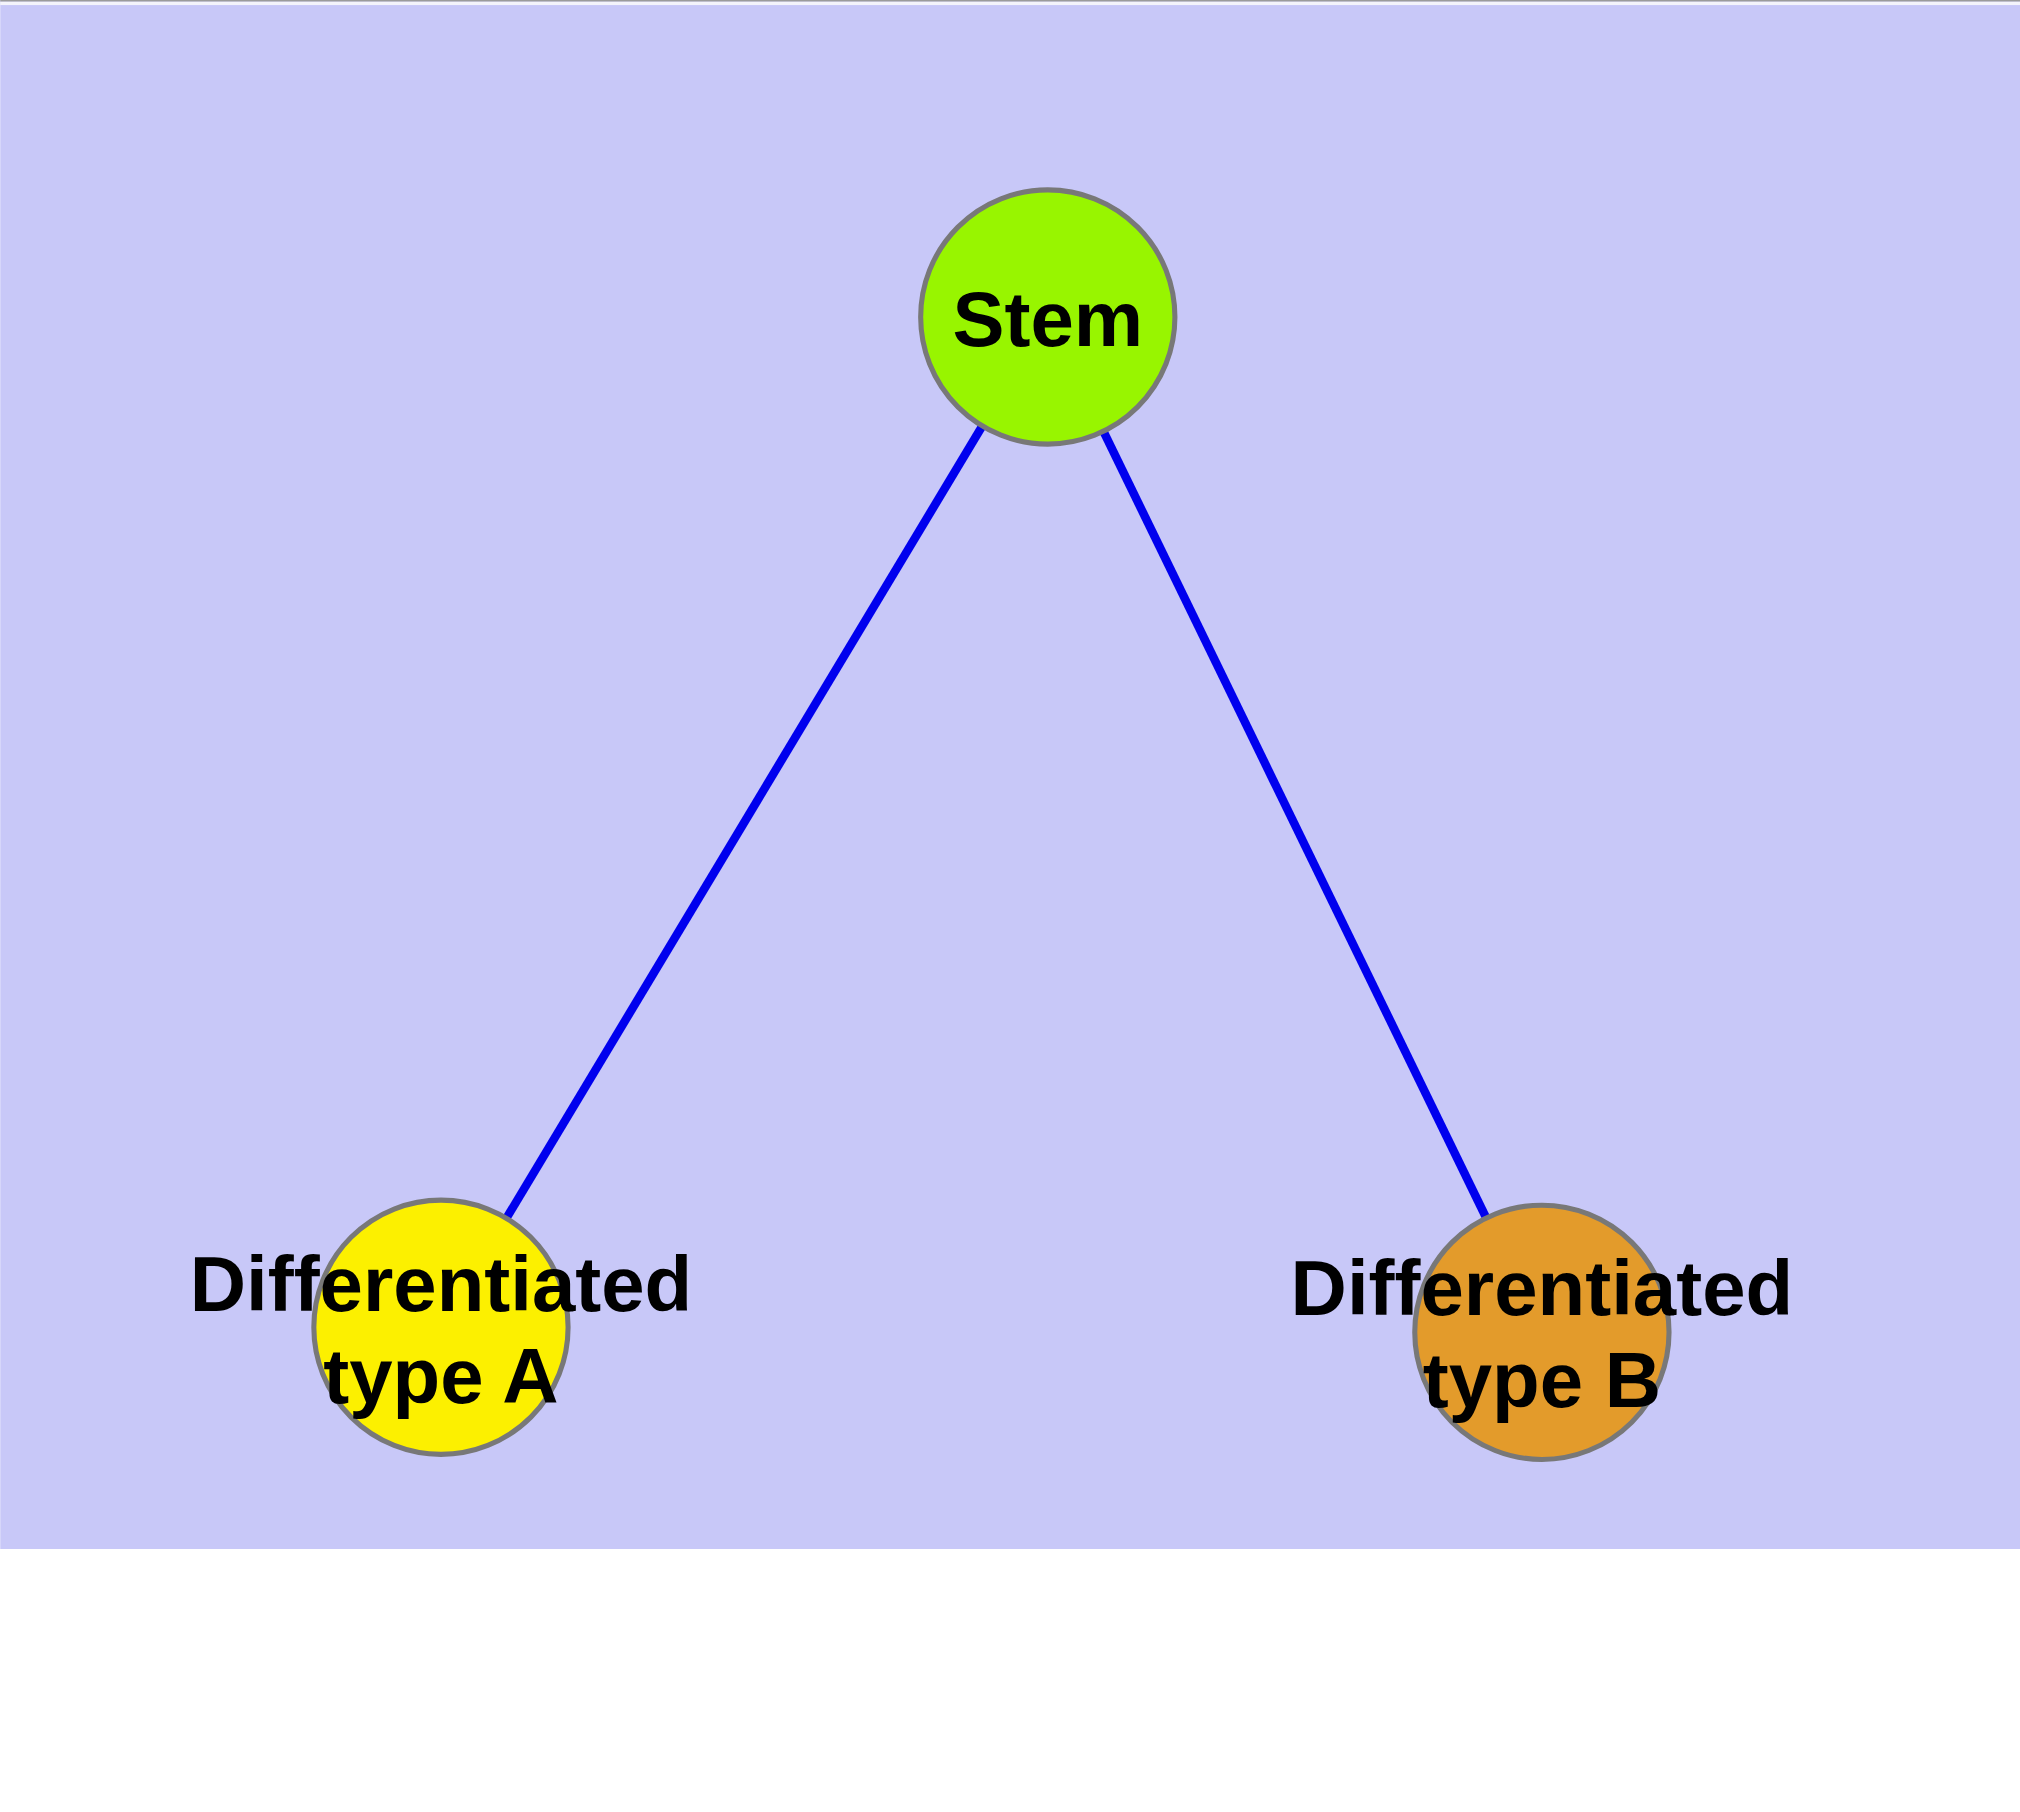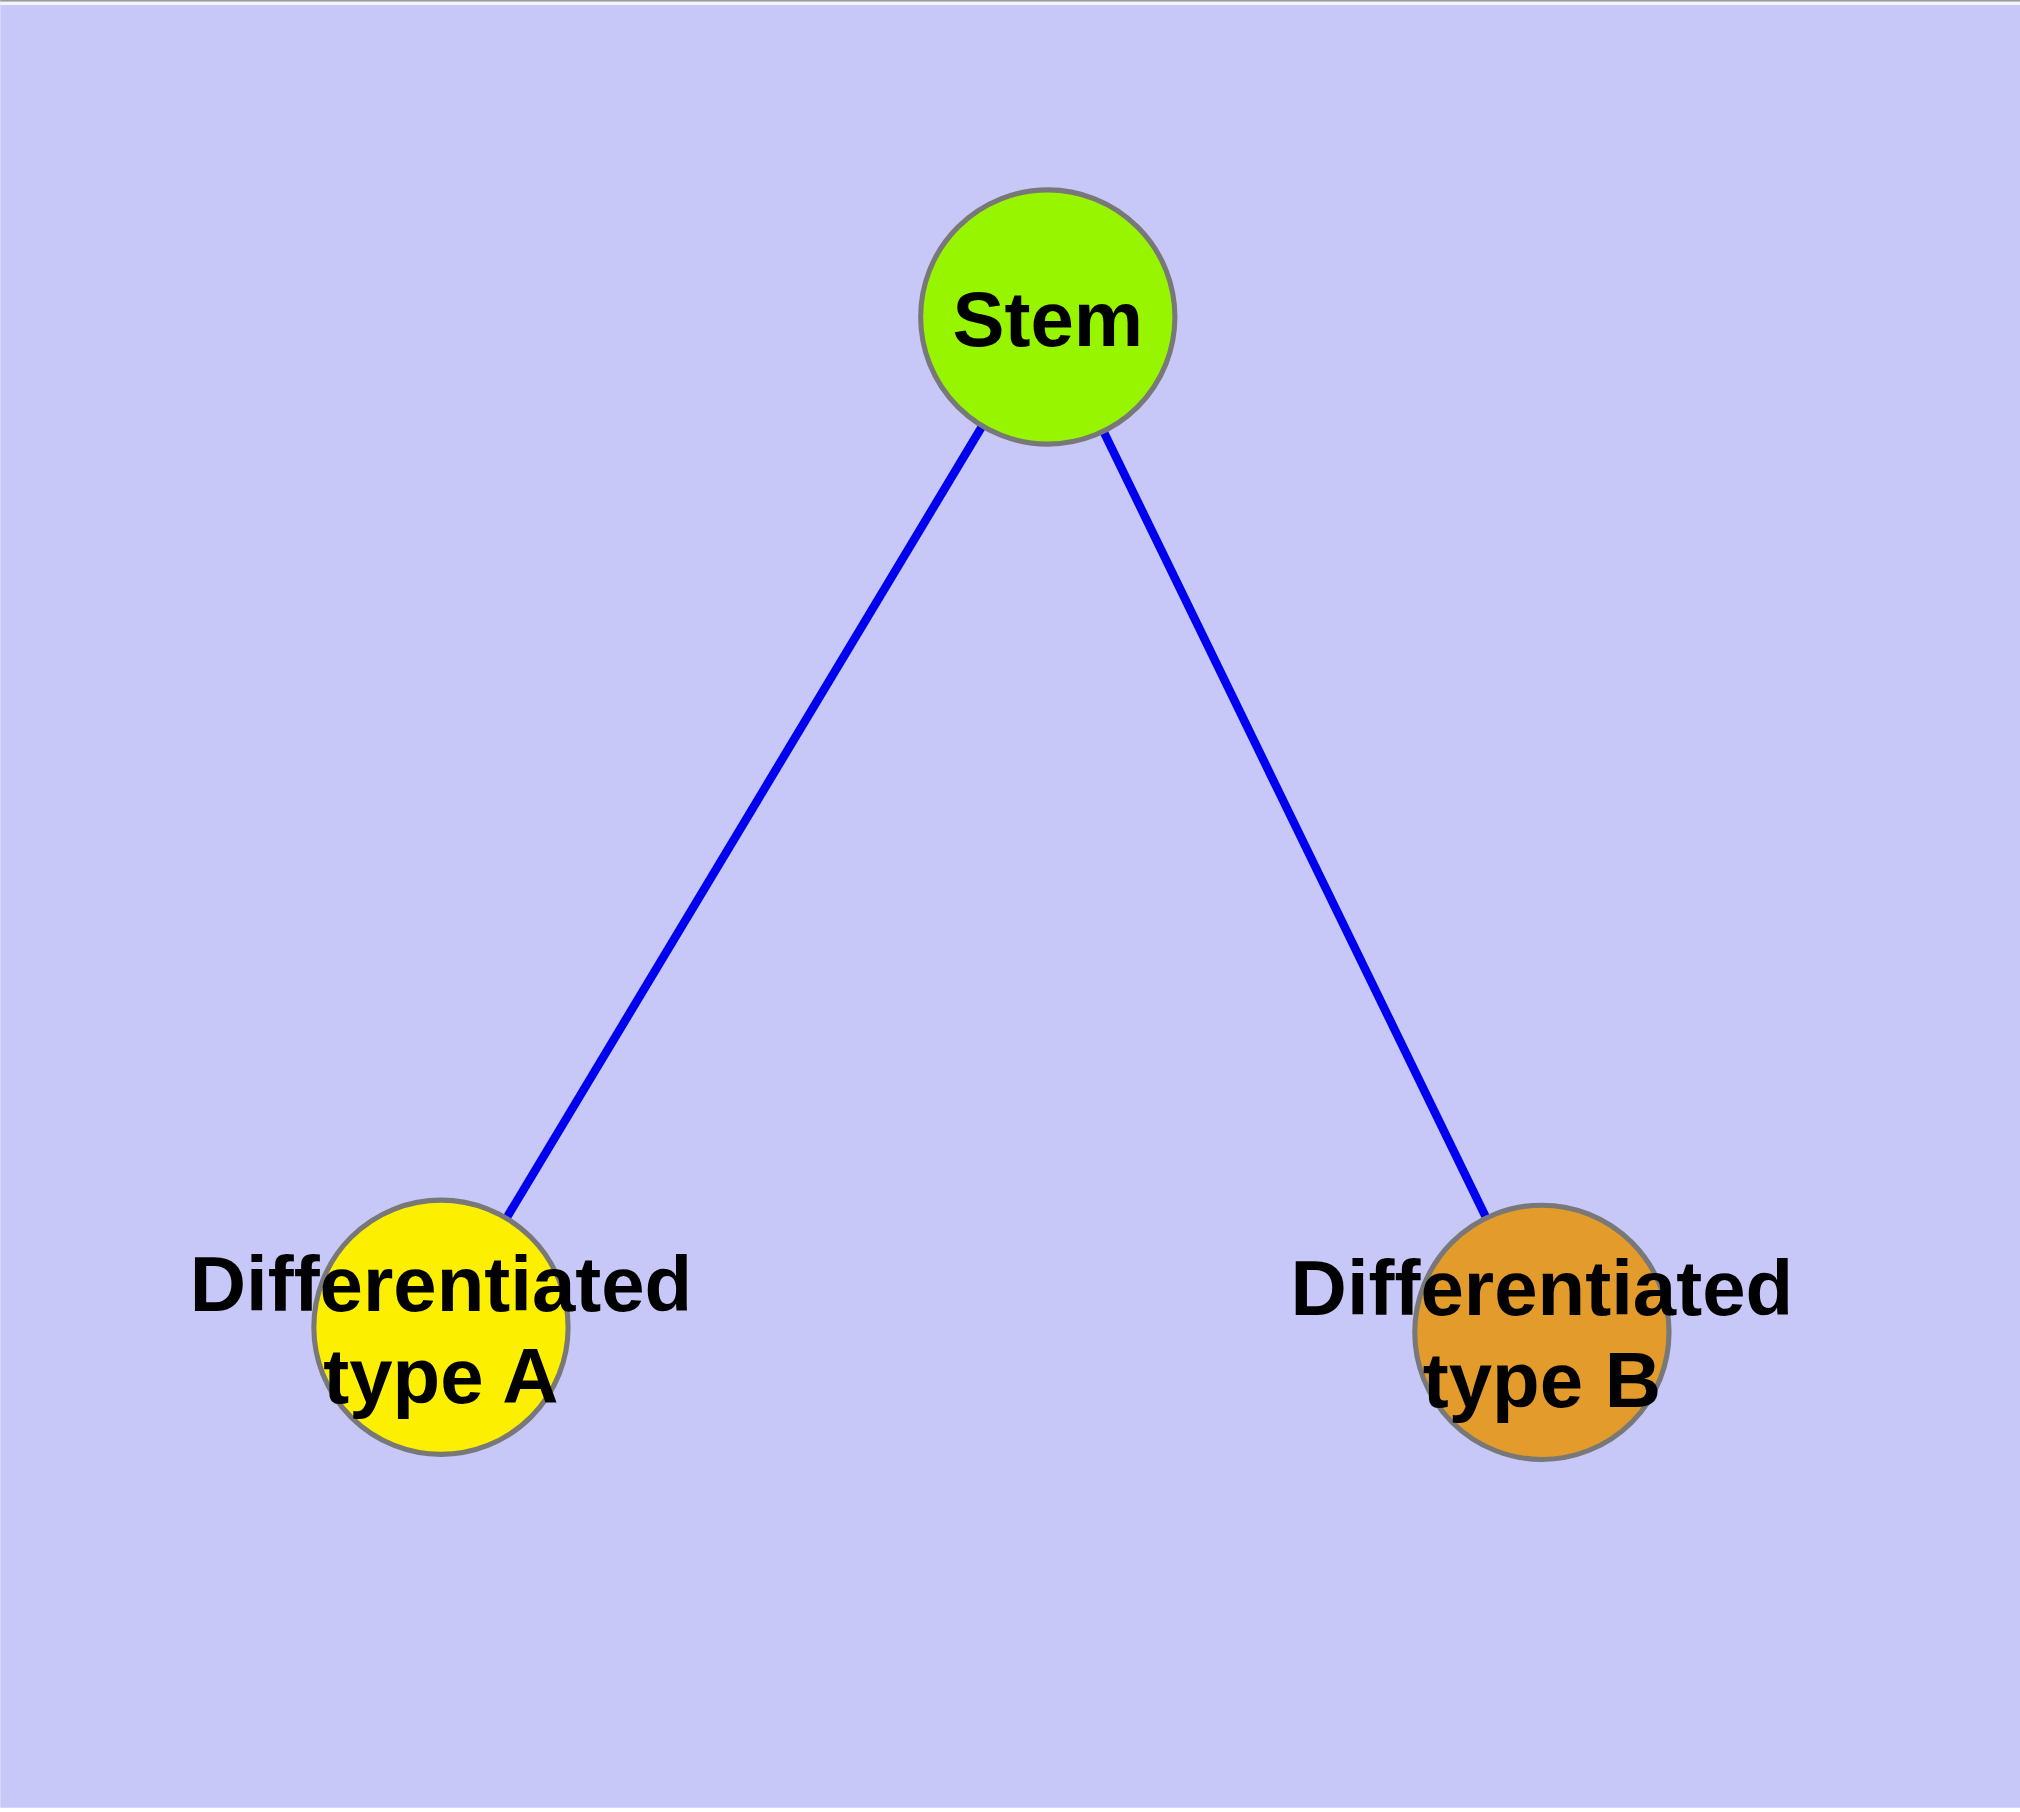--- a/index.html
+++ b/index.html
@@ -3,21 +3,21 @@
 <meta charset="utf-8">
 <style>
   html, body {
     margin: 0;
     padding: 0;
     background: #ffffff;
   }
   .screen {
     position: relative;
     width: 2021px;
-    height: 1808px;
+    height: 1549px;
     overflow: hidden;
     font-family: "Liberation Sans", sans-serif;
   }
   .graph-svg {
     position: absolute;
     inset: 0;
     display: block;
   }
   .node-label {
     font-family: "Liberation Sans", sans-serif;

